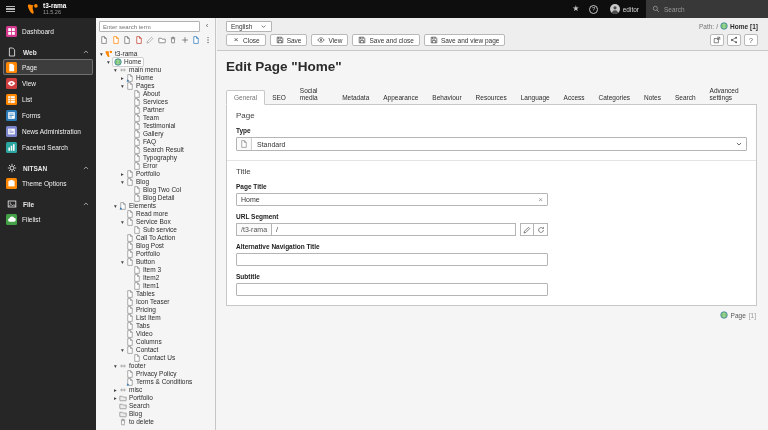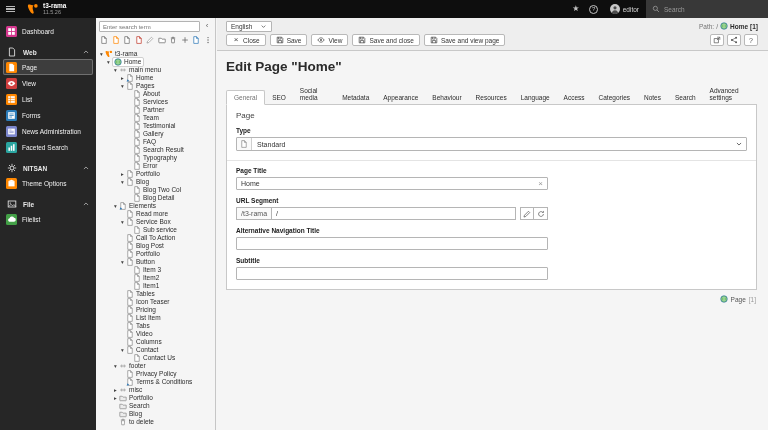--- a/index.html
+++ b/index.html
@@ -1060,20 +1060,21 @@
           <span class="type-val">Standard</span>
           <span class="type-chev" id="type-chev" style="display: flex; align-items: center; justify-content: center;">
               <svg viewBox="0 0 10 10" style="width: 8px; height: 8px;">
                 <path d="M2.4 3.7 5 6.3l2.6-2.6" fill="none" stroke="#555" stroke-width="1.1"></path>
               </svg>
             </span>
         </div>
       </div>
 
       <div class="sect">
+        <div class="sect-title">Title</div>
 
         <div class="flabel">Page Title</div>
         <div class="fld inp">
           <input value="Home" style="">
           <span class="clear-x">×</span>
         </div>
 
         <div class="flabel">URL Segment</div>
         <div class="urlrow">
           <span class="url-prefix">/t3-rama</span>

